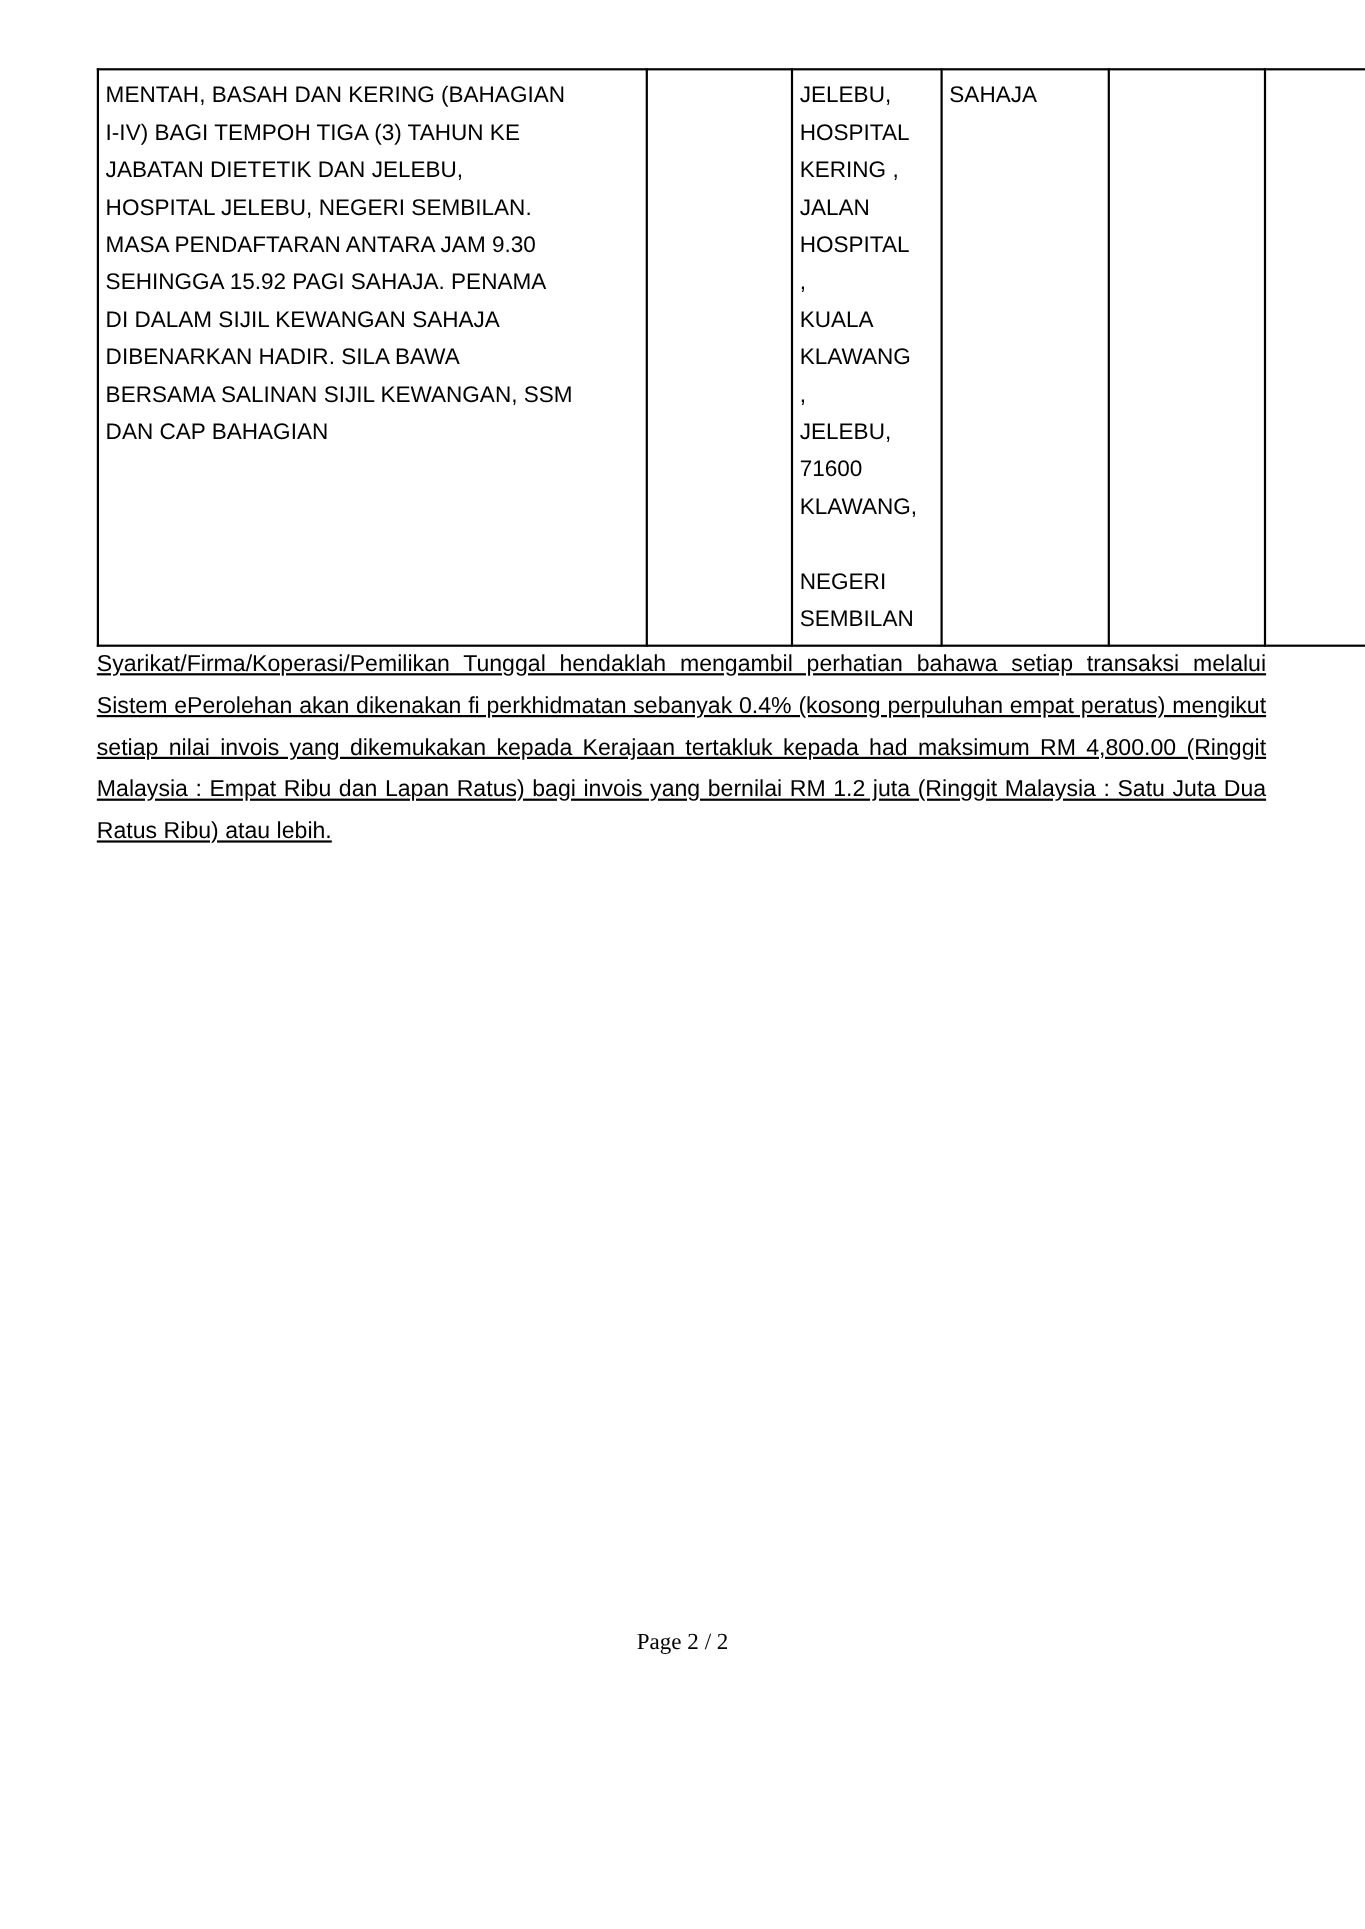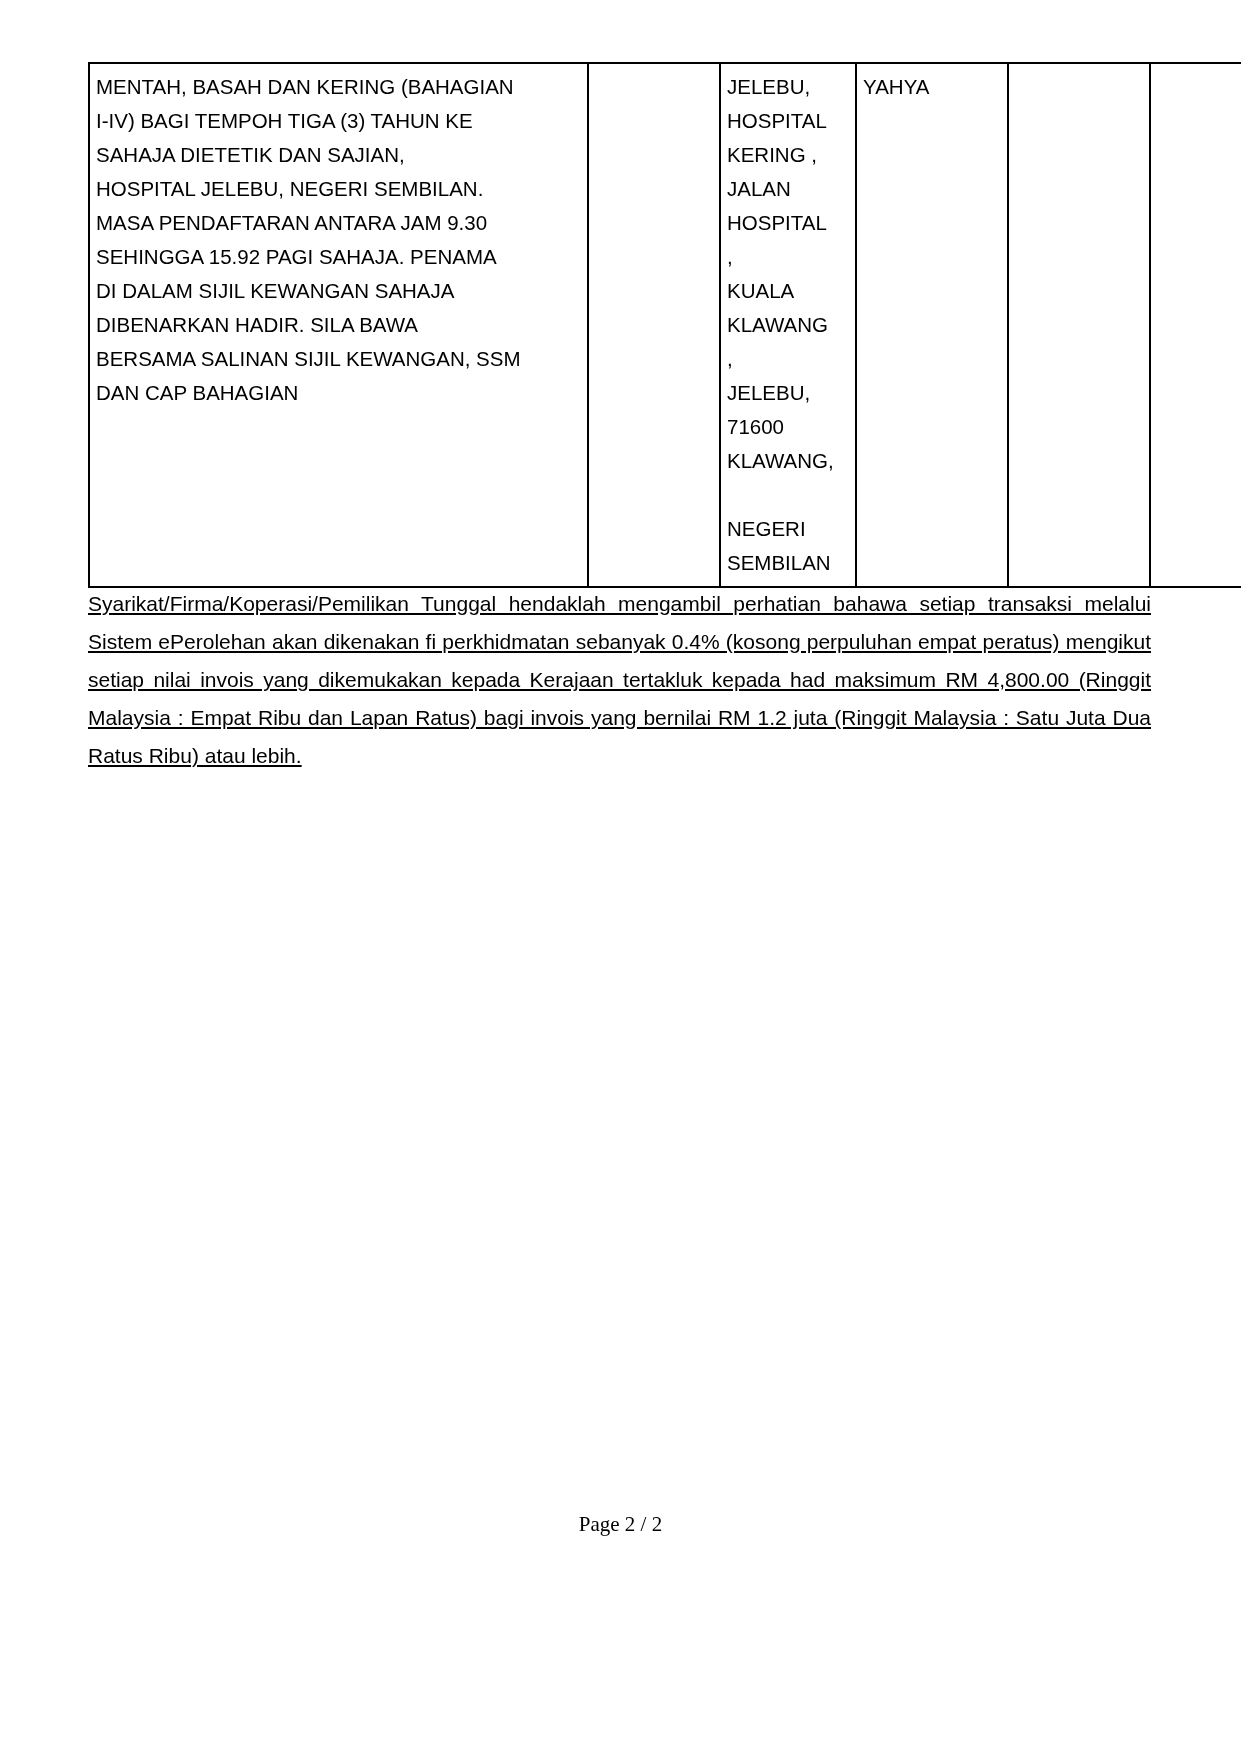--- a/index.html
+++ b/index.html
@@ -69,41 +69,41 @@
     text-align: justify;
     text-justify: inter-word;
     color: #000;
     text-decoration: underline;
   }
 
   
   .footer {
     position: absolute;
     left: 0;
-    top: 1512px;
+    top: 1480px;
     width: 1241px;
     text-align: center;
     font-family: "Liberation Serif", serif;
     font-size: 21px;
     color: #000;
   }
 </style>
 </head>
 <body>
 
 <div class="page">
 
   <div class="table-wrap">
     <table class="doc-table">
       <tbody>
         <tr>
           <td class="col-desc">
             <span class="cell-line">MENTAH, BASAH DAN KERING (BAHAGIAN</span>
             <span class="cell-line">I-IV) BAGI TEMPOH TIGA (3) TAHUN KE</span>
-            <span class="cell-line">SAHAJA DIETETIK DAN SAJIAN,</span>
+            <span class="cell-line">JABATAN DIETETIK DAN JELEBU,</span>
             <span class="cell-line">HOSPITAL JELEBU, NEGERI SEMBILAN.</span>
             <span class="cell-line">MASA PENDAFTARAN ANTARA JAM 9.30</span>
             <span class="cell-line">SEHINGGA 15.92 PAGI SAHAJA. PENAMA</span>
             <span class="cell-line">DI DALAM SIJIL KEWANGAN SAHAJA</span>
             <span class="cell-line">DIBENARKAN HADIR. SILA BAWA</span>
             <span class="cell-line">BERSAMA SALINAN SIJIL KEWANGAN, SSM</span>
             <span class="cell-line">DAN CAP BAHAGIAN</span>
           </td>
           <td class="col-blank1"></td>
           <td class="col-loc">
@@ -116,21 +116,21 @@
             <span class="cell-line">KUALA</span>
             <span class="cell-line">KLAWANG</span>
             <span class="cell-line">,</span>
             <span class="cell-line">JELEBU,</span>
             <span class="cell-line">71600</span>
             <span class="cell-line">KLAWANG,</span>
             <span class="cell-blank-line"></span>
             <span class="cell-line">NEGERI</span>
             <span class="cell-line">SEMBILAN</span>
           </td>
-          <td class="col-name">YAHYA</td>
+          <td class="col-name">SAHAJA</td>
           <td class="col-blank2"></td>
           <td class="col-blank3"></td>
         </tr>
       </tbody>
     </table>
   </div>
 
   <div class="para">Syarikat/Firma/Koperasi/Pemilikan Tunggal hendaklah mengambil perhatian bahawa setiap transaksi melalui Sistem ePerolehan akan dikenakan fi perkhidmatan sebanyak 0.4% (kosong perpuluhan empat peratus) mengikut setiap nilai invois yang dikemukakan kepada Kerajaan tertakluk kepada had maksimum RM 4,800.00 (Ringgit Malaysia : Empat Ribu dan Lapan Ratus) bagi invois yang bernilai RM 1.2 juta (Ringgit Malaysia : Satu Juta Dua Ratus Ribu) atau lebih.</div>
 
   <div class="footer">Page 2 / 2</div>

